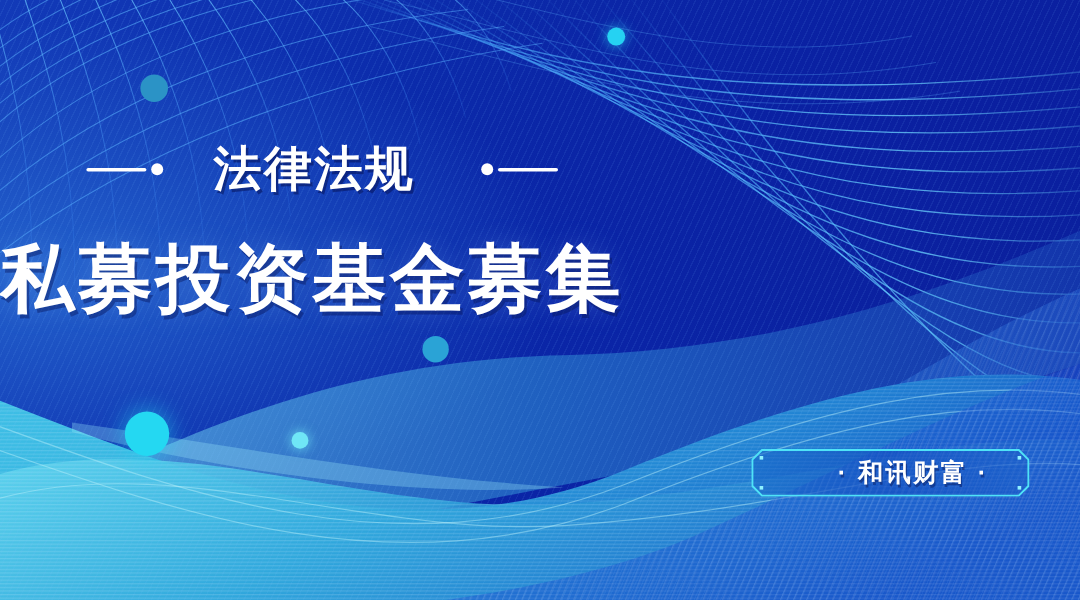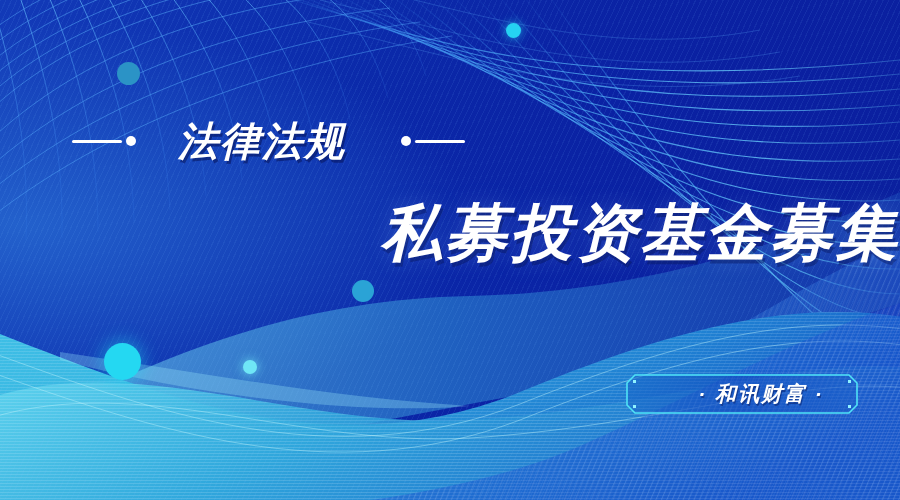--- a/index.html
+++ b/index.html
@@ -8,21 +8,20 @@
 
   .stage{
     position:relative;
     width:900px;height:500px;
     overflow:hidden;
     font-family:"Liberation Sans","DejaVu Sans",sans-serif;
     background:
       radial-gradient(120% 100% at 2% 45%, #2361cc 0%, rgba(35,97,204,0) 42%),
       radial-gradient(110% 90% at 98% 18%, #0a1fa0 0%, rgba(10,31,160,0) 55%),
       linear-gradient(120deg,#123ab8 0%,#0b2bab 32%,#0a24a6 58%,#0b1f96 100%);
-    font-style: italic;
   }
 
   
   .hatch{
     position:absolute;inset:0;
     background-image:repeating-linear-gradient(115deg,
       rgba(120,190,255,.085) 0px,
       rgba(120,190,255,.085) 1px,
       rgba(0,0,0,0) 1px,
       rgba(0,0,0,0) 5px);
@@ -63,21 +62,21 @@
     font-weight:bold;
     letter-spacing:2px;
     line-height:1;
     text-shadow:2px 3px 0 rgba(5,18,90,.55);
     white-space:nowrap;
   }
 
   
   .title-wrap{
     position:absolute;left:0;top:198px;width:900px;
-    text-align:right;
+    text-align:left;
   }
   .title-line{
     color:#ffffff;
     font-size:62px;
     font-weight:bold;
     letter-spacing:3px;
     line-height:70px;
     white-space:nowrap;
     text-shadow:2px 4px 0 rgba(6,22,95,.45), 0 0 22px rgba(150,205,255,.22);
   }

